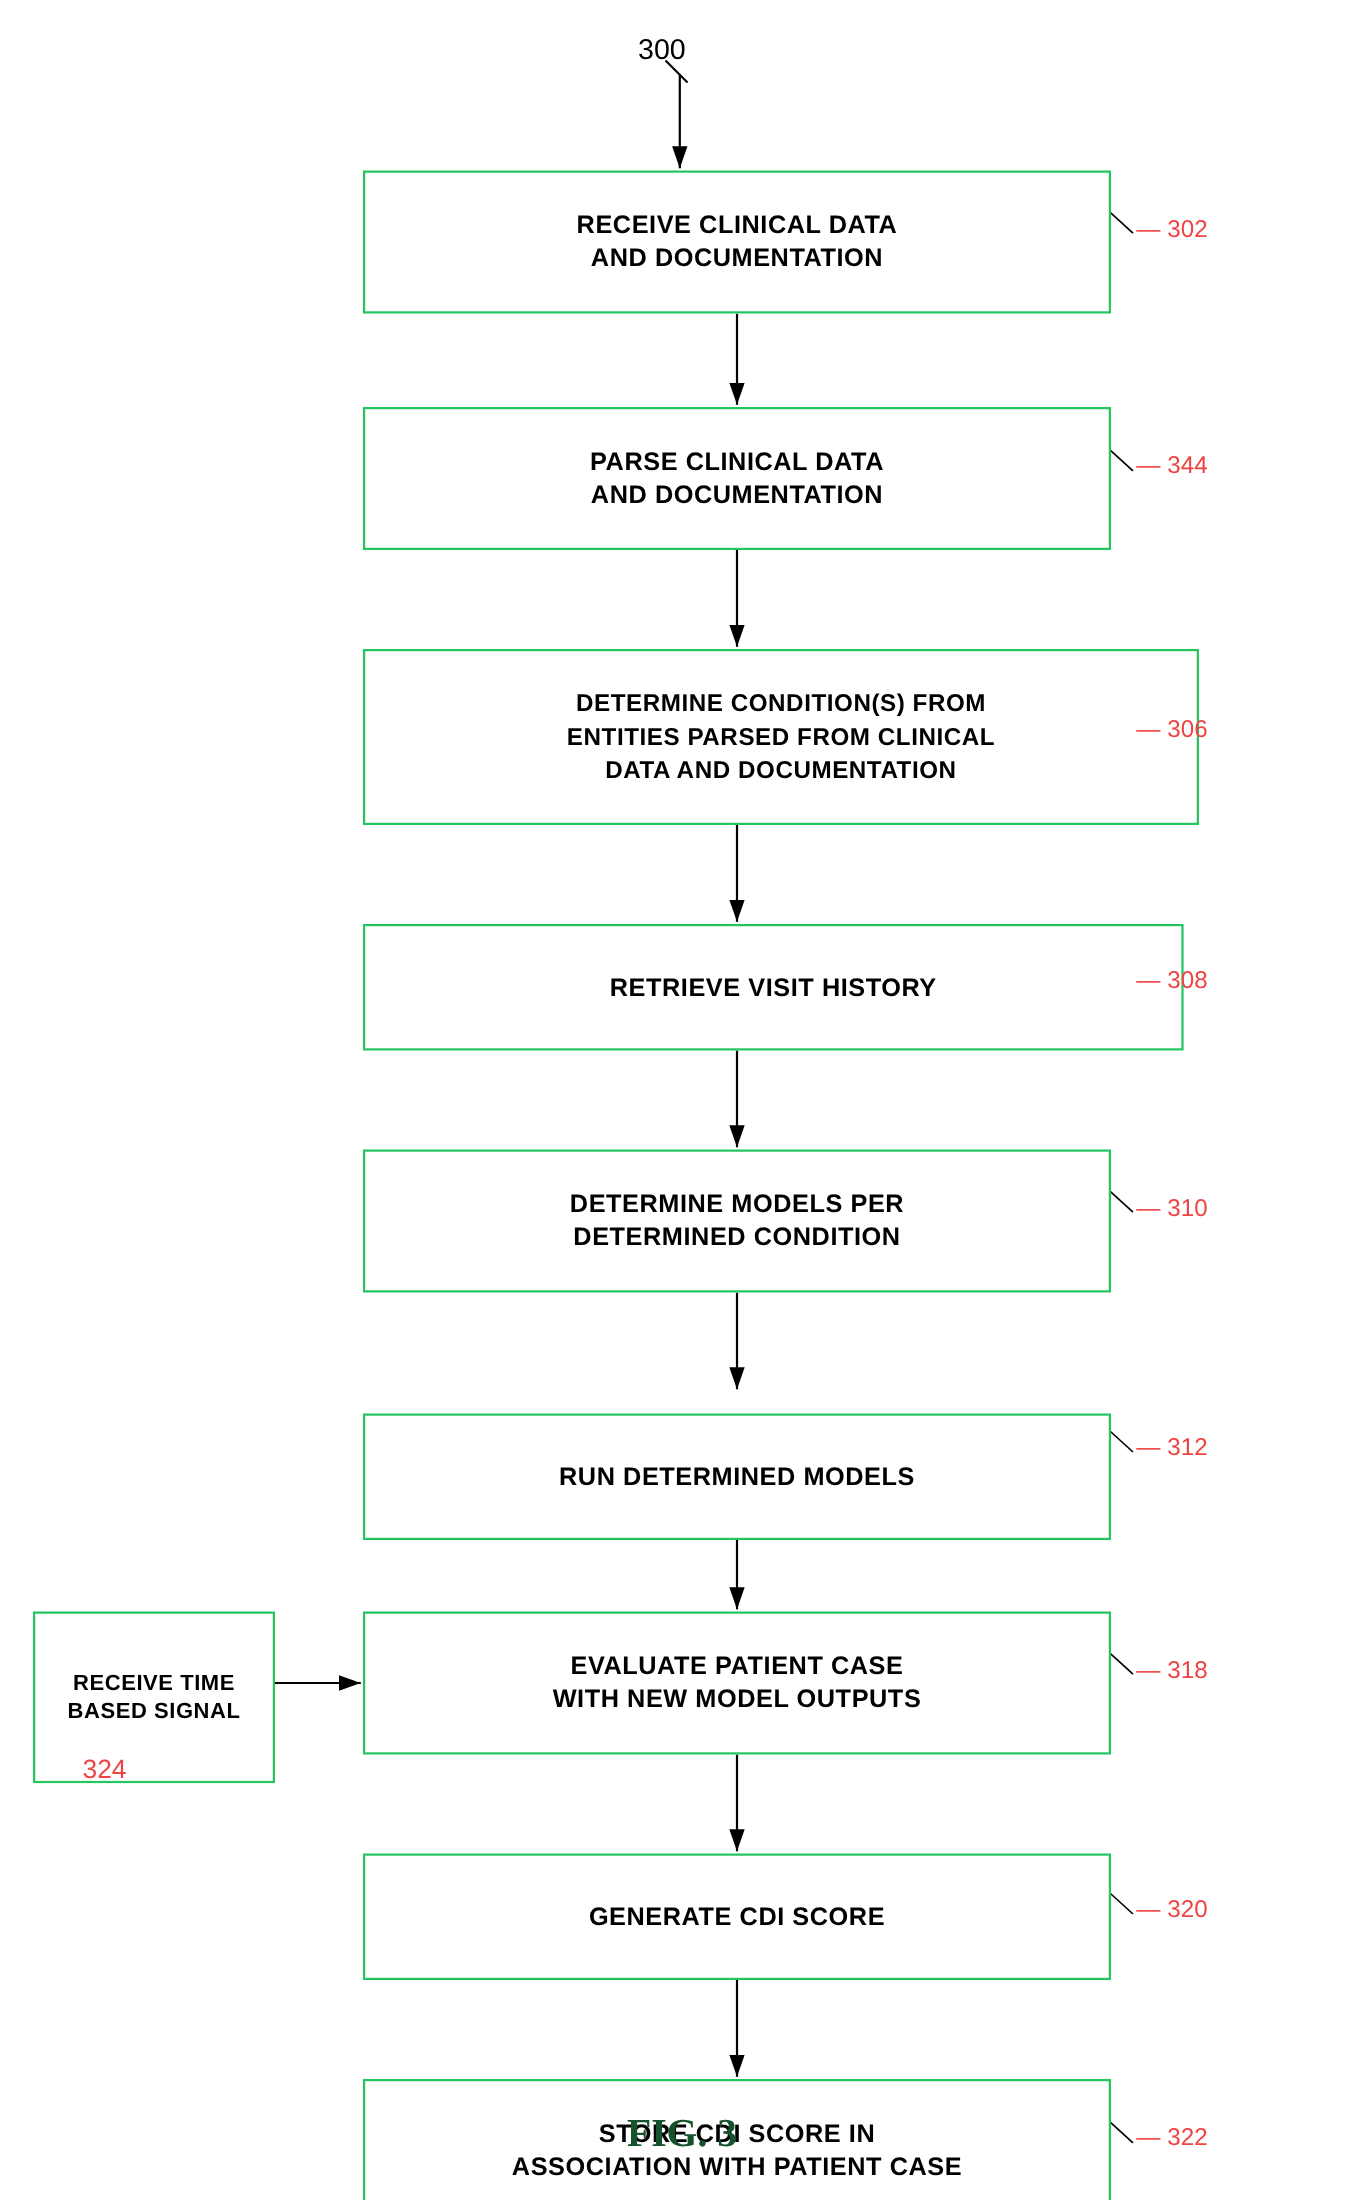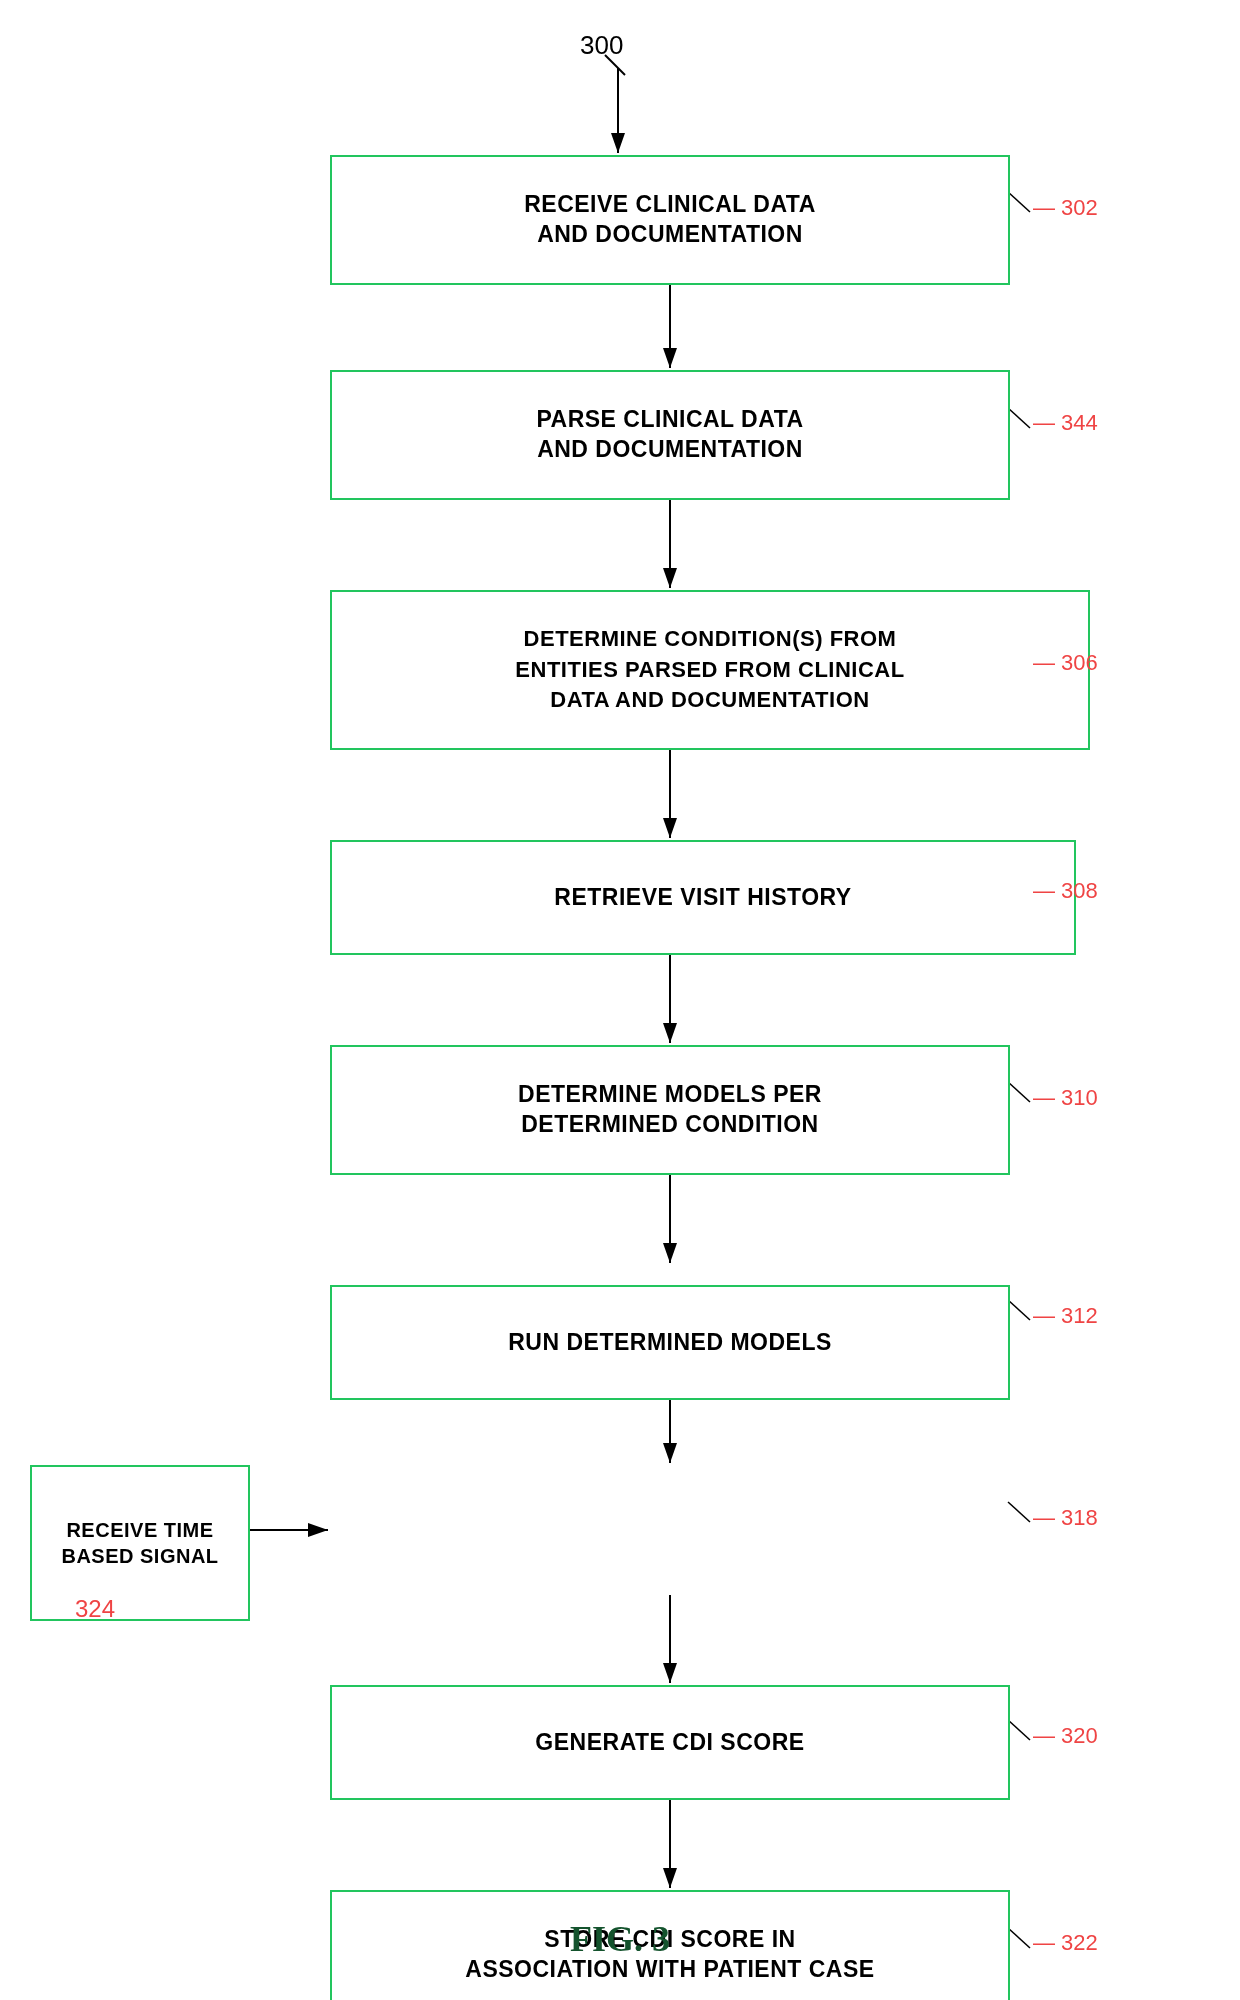--- a/index.html
+++ b/index.html
@@ -163,20 +163,23 @@
   <div class="flow-box" style="top:1265px; left:330px; width:680px; height:115px; font-size:23px;margin-top:20px;">
     <span>RUN DETERMINED MODELS</span>
   </div>
   <div class="ref-label" style="top:1303px; left:1033px;">— 312</div>
 
   <div class="flow-box" style="top:1465px; left:30px; width:220px; height:156px; font-size:20px; line-height:1.3;">
     <span>RECEIVE TIME<br>BASED SIGNAL</span>
   </div>
   <div class="ref-label" style="top:1595px; left:75px; font-size:24px;">324</div>
 
+  <div class="flow-box" style="top:1465px; left:330px; width:680px; height:130px; font-size:23px; line-height:1.3;">
+    <span>EVALUATE PATIENT CASE<br>WITH NEW MODEL OUTPUTS</span>
+  </div>
   <div class="ref-label" style="top:1505px; left:1033px;">— 318</div>
 
   <div class="flow-box" style="top:1685px; left:330px; width:680px; height:115px; font-size:23px;">
     <span>GENERATE CDI SCORE</span>
   </div>
   <div class="ref-label" style="top:1723px; left:1033px;">— 320</div>
 
   <div class="flow-box" style="top:1890px; left:330px; width:680px; height:130px; font-size:23px; line-height:1.3;">
     <span>STORE CDI SCORE IN<br>ASSOCIATION WITH PATIENT CASE</span>
   </div>

